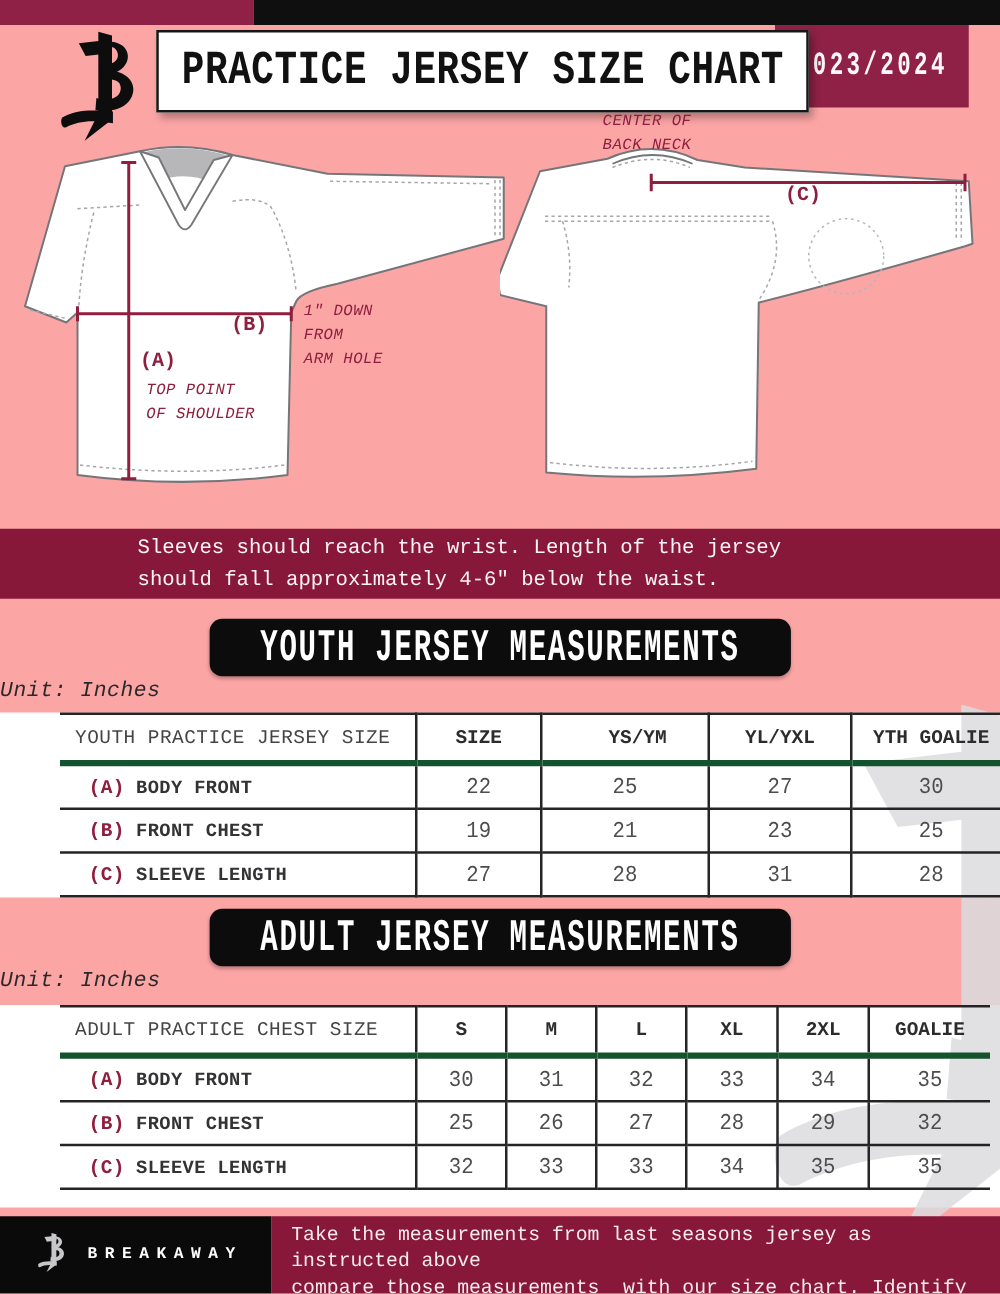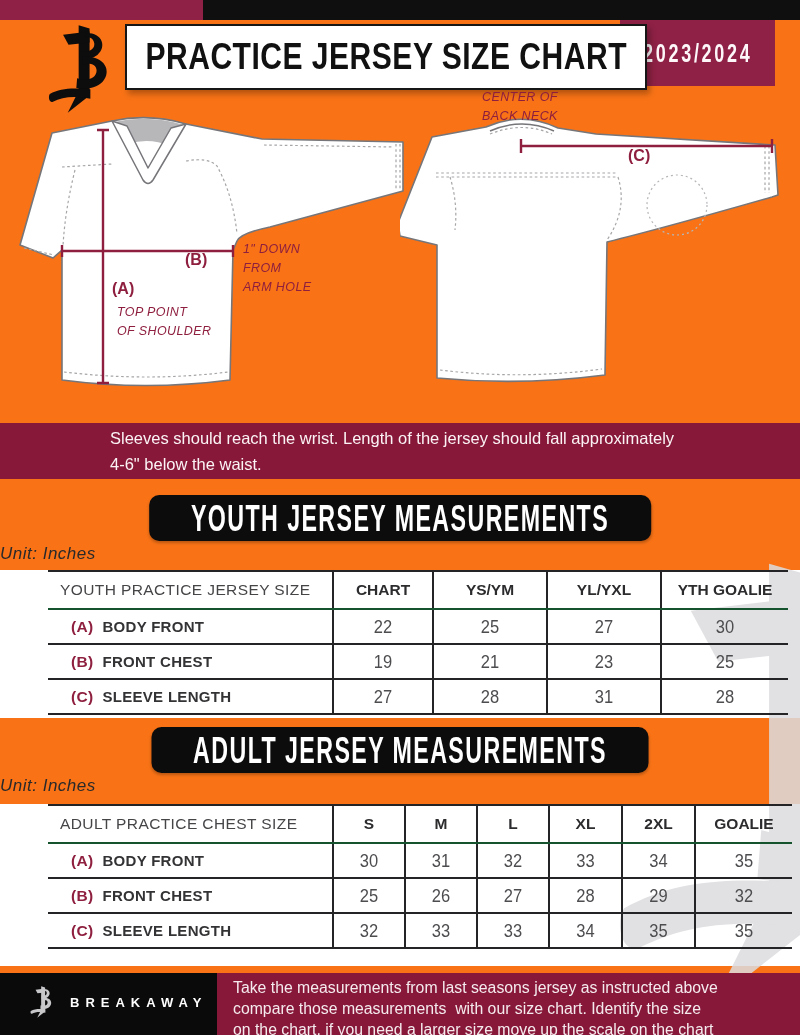--- a/index.html
+++ b/index.html
@@ -1,18 +1,18 @@
 <!DOCTYPE html>
 <html><head>
 <meta charset="utf-8">
 <title>Practice Jersey Size Chart</title>
 <style>
   html,body{margin:0;padding:0;background:#cfcfd2;}
-  #page{position:relative;width:800px;height:1035px;margin:0 auto;background:#f97316;
-        overflow:hidden;font-family:Liberation Sans, sans-serif;}
+  #page{position:relative;width:800px;height:1035px;margin:0 auto;background:#fca5a5;
+        overflow:hidden;font-family:Liberation Mono, monospace;}
   
   .strip-maroon{position:absolute;left:0;top:0;width:203px;height:20px;background:#8e2145;}
   .strip-black{position:absolute;left:203px;top:0;width:597px;height:20px;background:#0f0f10;}
   .title-bar{position:absolute;left:125px;top:24px;width:518px;height:62px;background:#ffffff;
              border:2px solid #161617;box-shadow:3px 4px 6px rgba(0,0,0,.28);
              display:flex;align-items:center;justify-content:center;z-index:3;}
   .title-bar span{display:inline-block;font-size:31px;font-weight:800;color:#111;
              letter-spacing:.5px;transform:scale(.97,1.22);white-space:nowrap;}
   .season-block{position:absolute;left:620px;top:20px;width:155px;height:66px;background:#8e2145;
              display:flex;align-items:center;justify-content:center;z-index:2;}
@@ -35,21 +35,21 @@
   .section-heading span{display:inline-block;font-size:25px;font-weight:800;letter-spacing:1.5px;
           transform:scale(.93,1.45);white-space:nowrap;}
   .unit{position:absolute;left:0;width:800px;font-style:italic;font-size:17px;
           color:#29292b;z-index:3;letter-spacing:.5px;}
   .white-band{position:absolute;left:0;width:800px;background:#ffffff;z-index:0;}
   
   table.size{position:absolute;left:48px;width:720px;border-collapse:collapse;table-layout:fixed;z-index:3;}
   table.size th,table.size td{border:2px solid #242427;padding:0;}
   table.size th:first-child,table.size td:first-child{border-left:none;text-align:left;}
   table.size th:last-child,table.size td:last-child{border-right:none;}
-  table.size thead th{border-bottom:2px solid #14532d;height:36px;font-size:15.5px;font-weight:700;
+  table.size thead th{border-bottom:5px solid #14532d;height:36px;font-size:15.5px;font-weight:700;
           color:#2c2c2e;text-align:center;}
   table.size thead th:first-child{font-weight:400;color:#454548;font-size:15.5px;
           letter-spacing:.4px;padding-left:12px;}
   table.size tbody td{height:33px;text-align:center;}
   table.size tbody td.lbl{padding-left:23px;font-size:15px;color:#333335;font-weight:600;letter-spacing:.3px;}
   .rowkey{color:#8e1f3f;font-weight:800;margin-right:9px;font-size:15.5px;}
   .v{display:inline-block;font-size:16.5px;color:#4d4d50;transform:scaleY(1.1);}
   
   .watermark{position:absolute;left:585px;top:548px;width:400px;height:470px;z-index:1;opacity:.85;}
   
@@ -146,22 +146,22 @@
   </svg>
 
   <div class="section-heading" style="top:495px">
     <span>YOUTH JERSEY MEASUREMENTS</span>
   </div>
   <div class="unit" style="top:544px">Unit: Inches</div>
   <table class="size" style="top:570px">
     <thead>
         <tr>
           <th style="width: 272px;">YOUTH PRACTICE JERSEY SIZE</th>
-          <th style="width: 98px;">CHART</th>
-          <th style="width: 112px;">YS/YM</th>
+          <th style="width: 98px;">SIZE</th>
+          <th style="width: 112px; padding-left: 20px;">YS/YM</th>
           <th style="width: 112px;">YL/YXL</th>
           <th style="width: 126px; margin-left: 36px;">YTH GOALIE</th>
         </tr>
       </thead>
     <tbody>
         <tr>
           <td class="lbl"><span class="rowkey">(A)</span><span>BODY FRONT</span></td>
           <td><span class="v">22</span></td>
           <td><span class="v">25</span></td>
           <td><span class="v">27</span></td>

